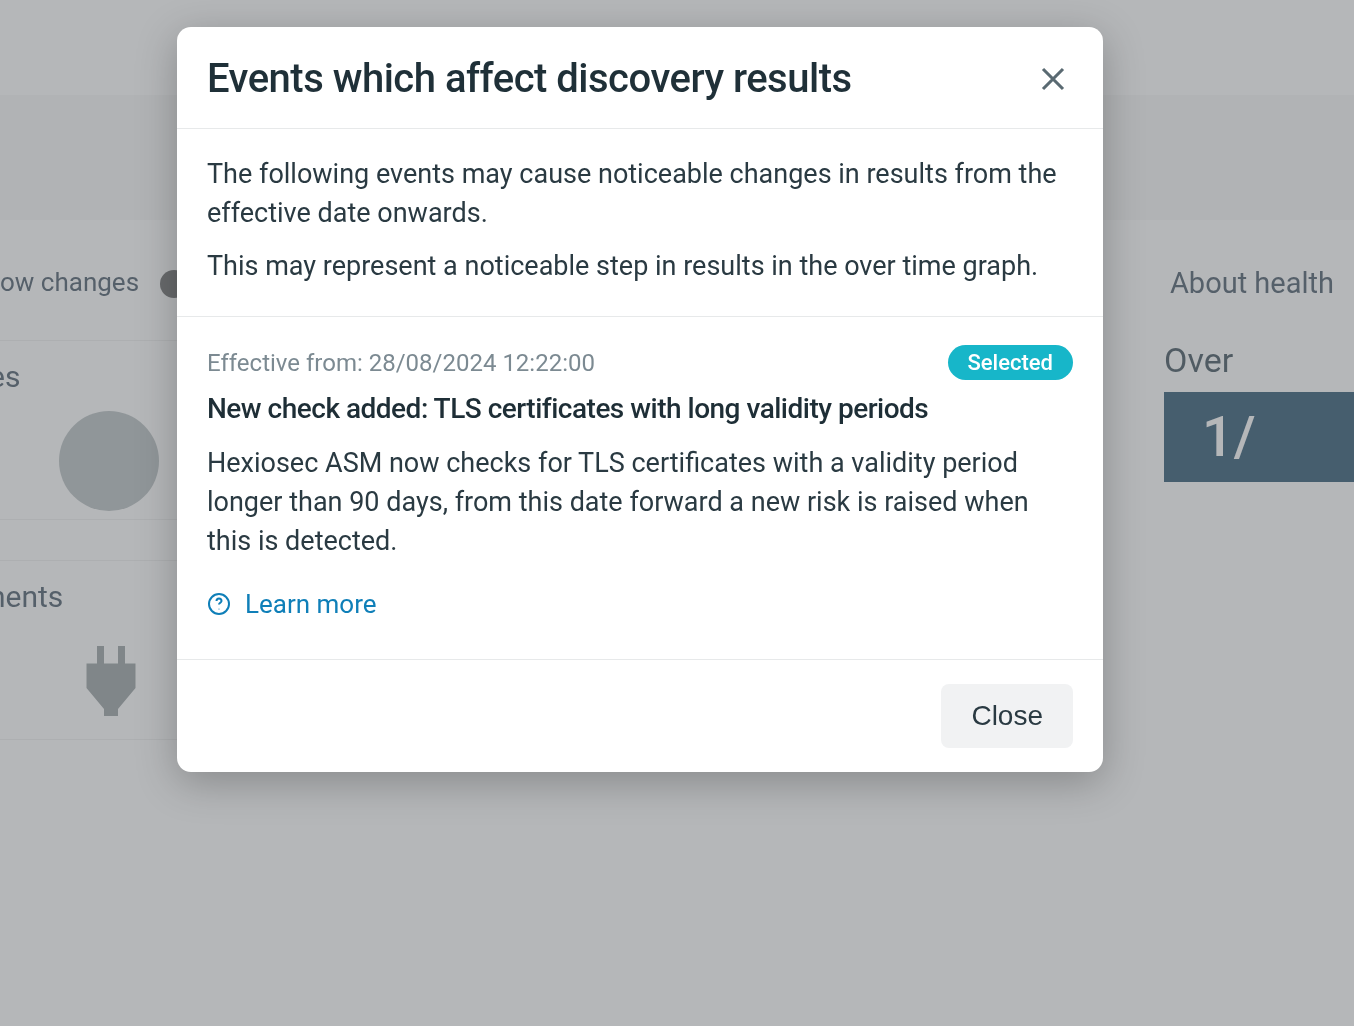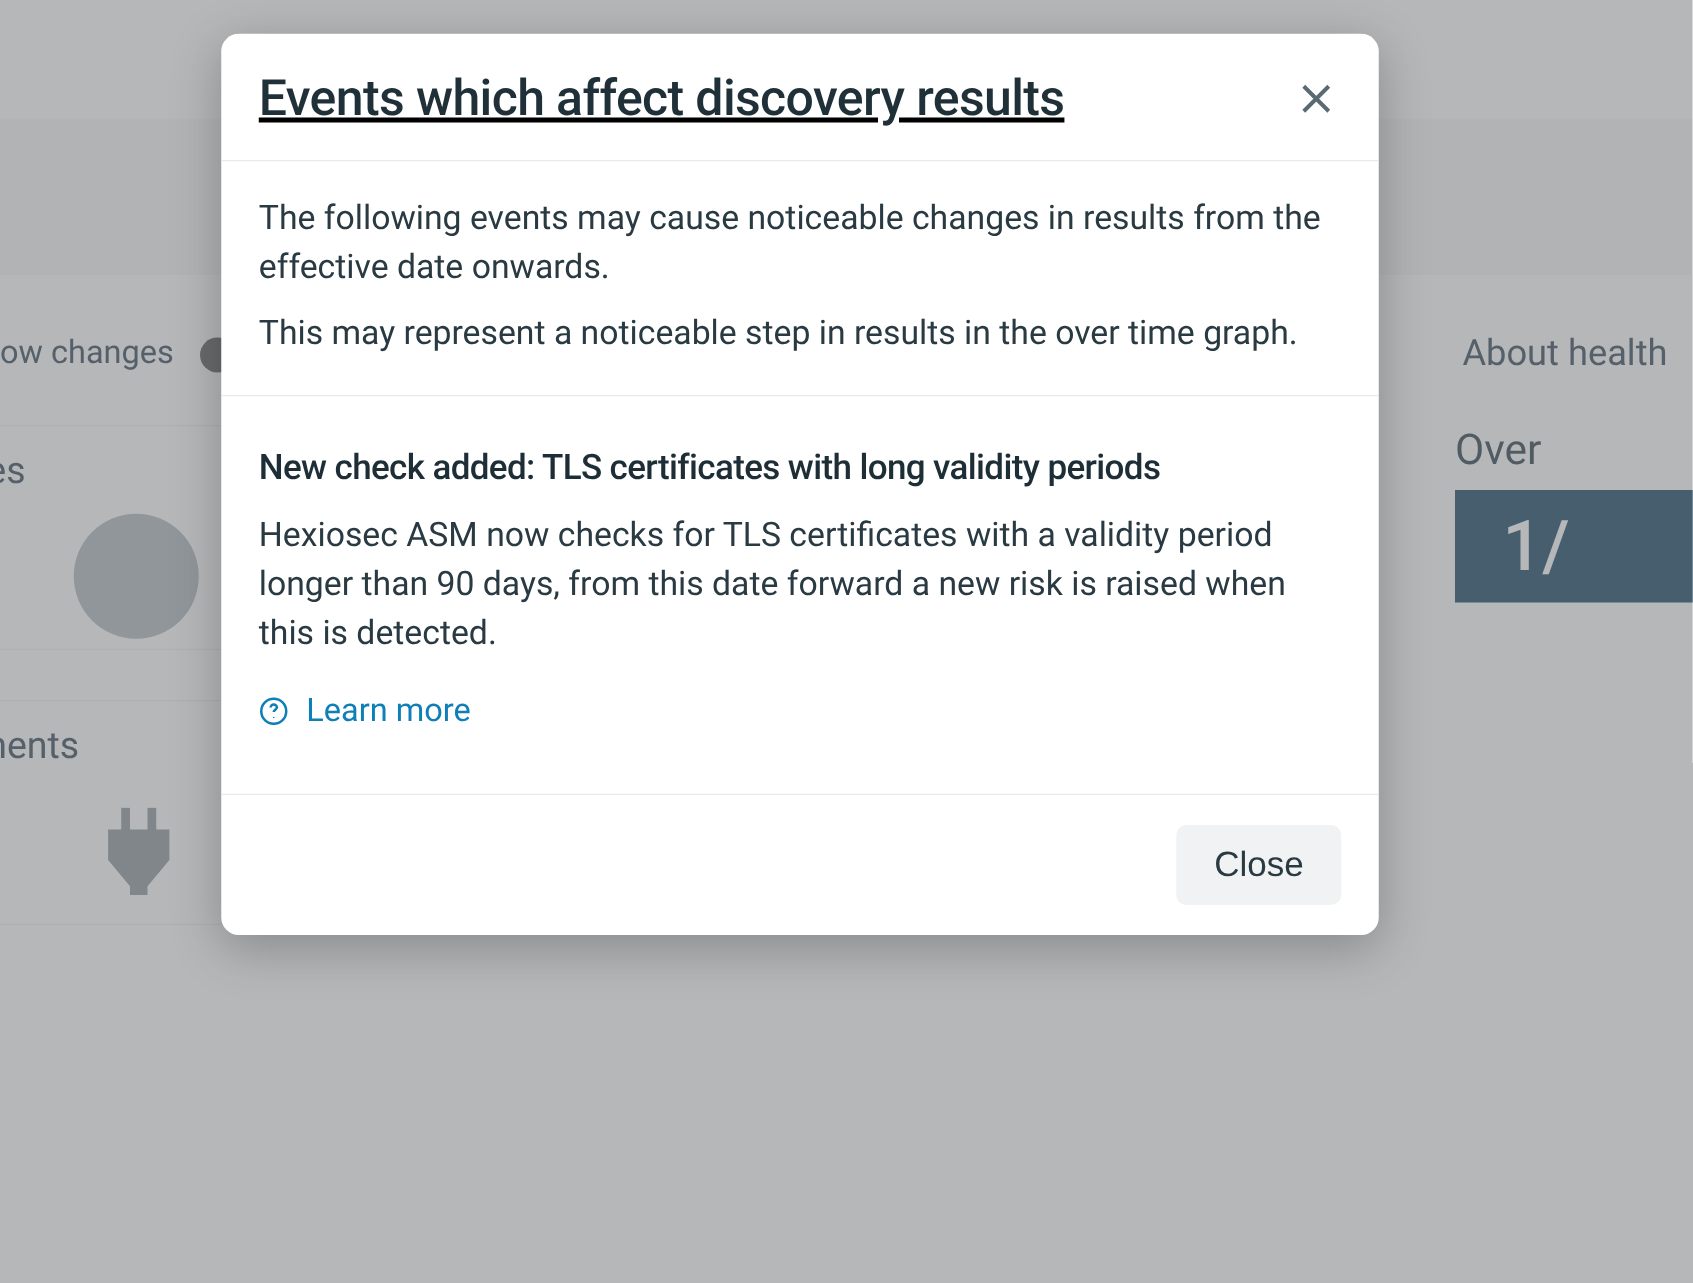--- a/index.html
+++ b/index.html
@@ -37,21 +37,20 @@
     width: 926px;
     background: #fff;
     border-radius: 14px;
     box-shadow: 0 10px 40px rgba(0,0,0,0.25);
     overflow: hidden;
   }
   .modal-header {
     display:flex; align-items:center; justify-content:space-between;
     padding: 28px 30px 26px 30px;
     border-bottom: 1px solid #e7e9ea;
-    text-decoration: underline;
   }
   .modal-title { font-size: 40px; font-weight: 500; color: #1f3038; letter-spacing: -0.5px; }
   .close-x { width:40px; height:40px; display:flex; align-items:center; justify-content:center; cursor:pointer; color:#5a6a72; }
   .close-x svg { width:30px; height:30px; stroke:#5a6a72; stroke-width:2.5; }
 
   .modal-intro { padding: 26px 45px 30px 30px; border-bottom: 1px solid #e7e9ea; }
   .modal-intro p { font-size: 27px; line-height: 1.45; color: #2a3a42; }
   .modal-intro p + p { margin-top: 14px; }
 
   .event {
@@ -69,21 +68,21 @@
   }
   .event-title { font-size: 28px; font-weight: 500; color:#1e2e36; line-height:1.2; margin-top: 12px; letter-spacing:-0.5px; max-width: 800px;}
   .event-desc { font-size: 27px; color:#2a3a42; line-height:1.45; margin-top: 18px; }
   .learn { margin-top: 28px; display:flex; align-items:center; gap:14px; color:#0f7fb8; font-size:26px; cursor:pointer;}
   .learn svg { width:24px; height:24px; stroke:#0f7fb8; fill:none; stroke-width:2;}
   .learn-text { color:#0f7fb8; }
 
   .modal-footer {
     border-top: 1px solid #e7e9ea;
     padding: 24px 30px;
-    display:flex; justify-content:flex-end;margin-top:11px;
+    display:flex; justify-content:flex-end;
   }
   .close-btn {
     background:#f1f2f3; border:none; font-size:28px; color:#2a3a42;
     padding: 16px 30px; border-radius:8px; cursor:pointer;
   }
 </style>
 </head>
 <body>
 
 <div class="bg">
@@ -123,20 +122,28 @@
         </svg>
     </div>
   </div>
 
   <div class="modal-intro">
     <p>The following events may cause noticeable changes in results from the effective date onwards.</p>
     <p>This may represent a noticeable step in results in the over time graph.</p>
   </div>
 
   <div class="event">
+    <div class="event-top">
+      <div class="effective">
+        <span>Effective from:</span>
+        <span> </span>
+        <span>28/08/2024 12:22:00</span>
+      </div>
+      <div class="badge">Selected</div>
+    </div>
     <div class="event-title">New check added: TLS certificates with long validity periods</div>
     <div class="event-desc">Hexiosec ASM now checks for TLS certificates with a validity period longer than 90 days, from this date forward a new risk is raised when this is detected.</div>
     <div class="learn">
       <svg viewBox="0 0 24 24">
         <circle cx="12" cy="12" r="10"></circle>
         <path d="M9.5 9a2.5 2.5 0 0 1 5 0c0 1.5-2.5 2-2.5 3.5"></path>
         <circle cx="12" cy="17" r="0.6" fill="#0f7fb8" stroke="none"></circle>
       </svg>
       <span class="learn-text">Learn more</span>
     </div>

